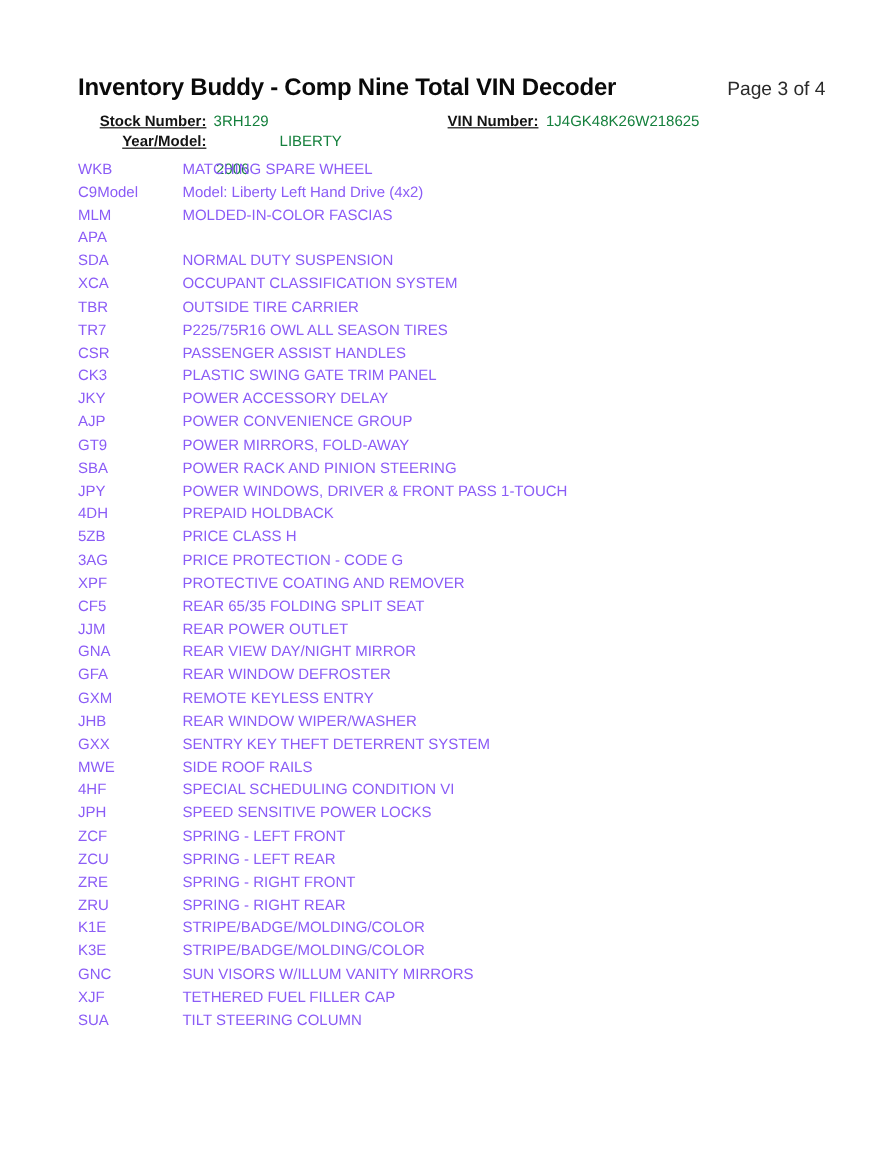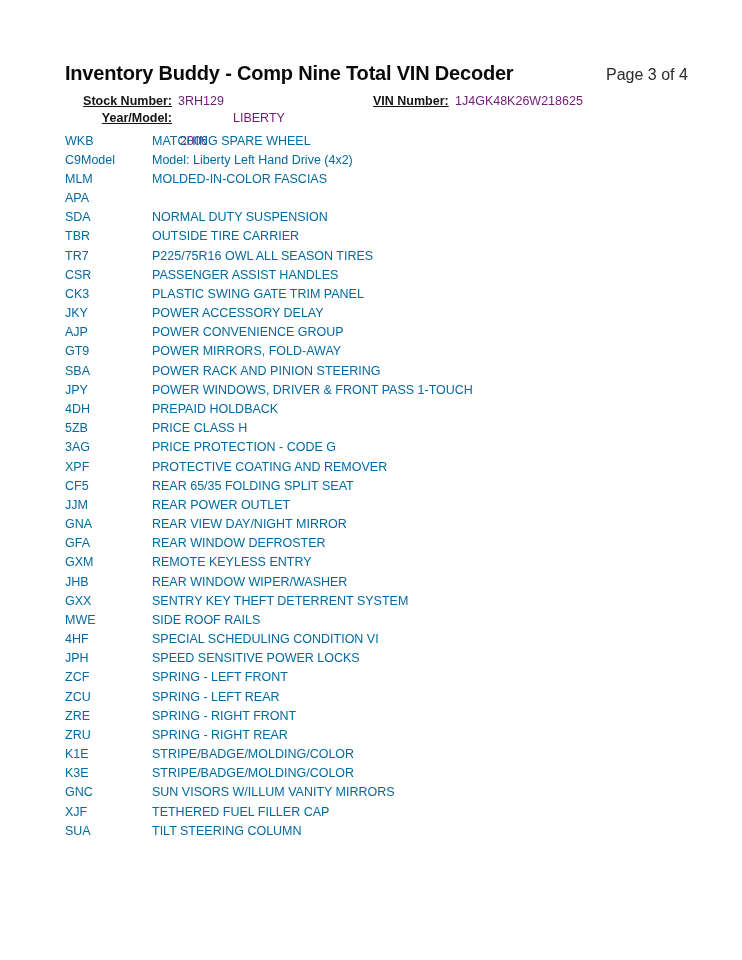--- a/index.html
+++ b/index.html
@@ -39,21 +39,21 @@
     position: absolute;
     font-size: 12.5px;
     font-weight: bold;
     color: #141414;
     white-space: nowrap;
     text-decoration: underline;
   }
   .meta-value {
     position: absolute;
     font-size: 12.5px;
-    color: #701a75;
+    color: #15803d;
     white-space: nowrap;
   }
   .label-col {
     left: 40px;
     width: 132px;
     text-align: right;
   }
   .row1 { top: 94px; }
   .row2 { top: 111px; }
   .stock-value { left: 178px; }
@@ -65,21 +65,21 @@
     position: absolute;
     left: 65px;
     top: 131px;
     right: 16px;
   }
   .option-row {
     display: flex;
     align-items: center;
     height: 19.18px;
     font-size: 12.5px;
-    color: #0369a1;
+    color: #8b5cf6;
     white-space: nowrap;
   }
   .option-code {
     flex: 0 0 87px;
   }
   .option-desc {
     flex: 1 1 auto;
   }
 </style>
 </head>
@@ -119,20 +119,24 @@
 
     <div class="option-row">
       <span class="option-code">APA</span>
     </div>
 
     <div class="option-row">
       <span class="option-code">SDA</span>
       <span class="option-desc">NORMAL DUTY SUSPENSION</span>
     </div>
 
+    <div class="option-row">
+      <span class="option-code">XCA</span>
+      <span class="option-desc">OCCUPANT CLASSIFICATION SYSTEM</span>
+    </div>
 
     <div class="option-row">
       <span class="option-code">TBR</span>
       <span class="option-desc">OUTSIDE TIRE CARRIER</span>
     </div>
 
     <div class="option-row">
       <span class="option-code">TR7</span>
       <span class="option-desc">P225/75R16 OWL ALL SEASON TIRES</span>
     </div>

